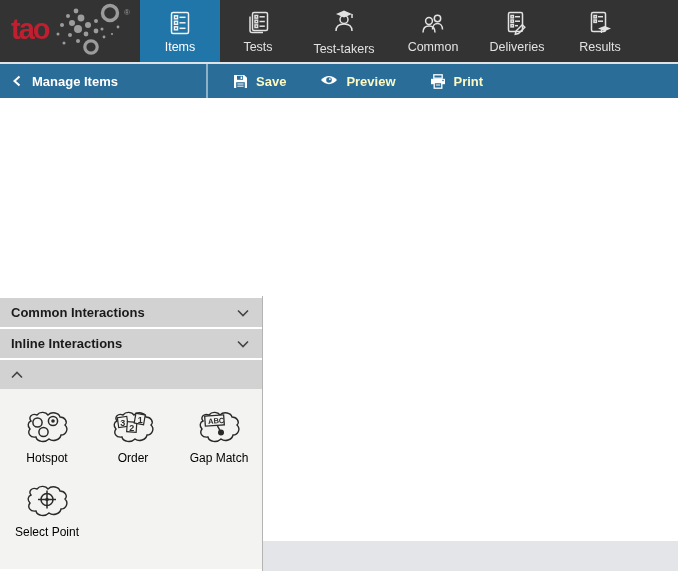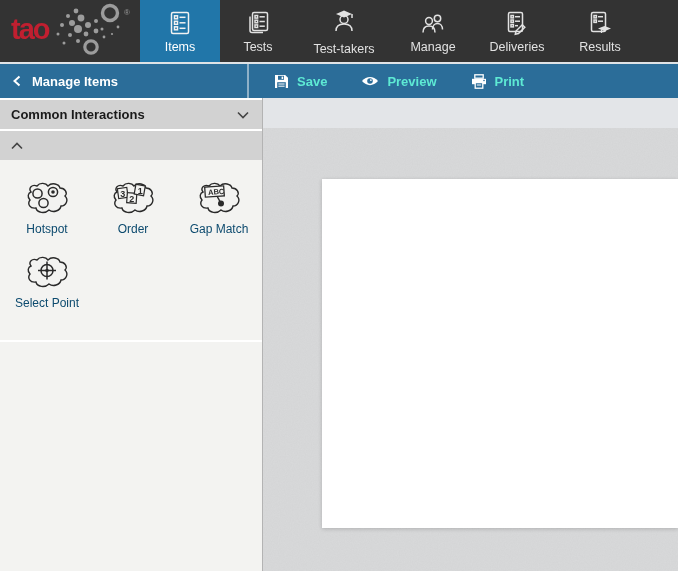--- a/index.html
+++ b/index.html
@@ -32,50 +32,50 @@
   .nav-item:nth-child(6){ width:80px; }
   .nav-item.active { background:#2176a9; color:#ffffff; }
   .nav-item svg { display:block; }
 
   
   .bluebar {
     height:36px; flex:none; background:#2b6d99; border-top:2px solid #dfe3e6;
     display:flex; align-items:stretch; color:#fff;
   }
   .bluebar-left {
-    width:249px; flex:none; display:flex; align-items:center; gap:11px;
+    width:208px; flex:none; display:flex; align-items:center; gap:11px;
     padding-left:13px; border-right:2px solid #8fb1c8; cursor:pointer;
   }
   .bluebar-title { font-size:13px; font-weight:bold; }
   .bluebar-right { display:flex; align-items:center; padding-left:25px; gap:34px; }
   .tool-btn {
-    display:flex; align-items:center; gap:8px; background:none; border:none;
-    color:#5eead4; font-family:inherit; font-size:13px; font-weight:bold; cursor:pointer; padding:0;
+    display:flex; gap:8px; background:none; border:none;
+    color:#fef9c3; font-family:inherit; font-size:13px; font-weight:bold; cursor:pointer; padding:0;
   }
 
   
-  .content { flex:1; display:flex; min-height:0; }
+  .content { flex:1; display:flex; min-height:0;align-items:flex-end; }
 
   .sidebar {
     width:263px; flex:none; background:#ffffff; border-right:1px solid #b3b3b3;
     display:flex; flex-direction:column;
   }
   .acc-header {
     height:29px; flex:none; margin-top:2px; background:#d2d2d2;
     display:flex; align-items:center; justify-content:space-between;
     padding:0 13px 0 11px; font-size:13px; font-weight:bold; color:#1a1a1a; cursor:pointer;
   }
   .acc-panel { flex:none; background:#f3f3f1; padding:20px 0 30px; }
   .int-grid {
     display:grid; grid-template-columns:88px 84px 88px; justify-items:center;
     row-gap:18px; padding-left:3px;
   }
   .g-item { display:flex; flex-direction:column; align-items:center; gap:6px; cursor:pointer; }
   .g-item svg { display:block; }
-  .g-label { font-size:12px; color:#0c4a6e; white-space:nowrap; }
+  .g-label { font-size:12px; color:#000000; white-space:nowrap; }
   .sidebar-fill { flex:1; background:#f3f3f1; margin-top:2px; }
 
   .main { flex:1; display:flex; flex-direction:column; min-width:0; background:#d9dadb; }
   .action-strip { height:30px; flex:none; background:#e3e5e8; }
   .workspace { flex:1; position:relative; background:#d9dadb; overflow:hidden; }
   .noise-layer { position:absolute; left:0; top:0; width:100%; height:100%; pointer-events:none; }
   .white-canvas {
     position:absolute; left:59px; top:51px; right:0; bottom:43px;
     background:#ffffff; box-shadow:0 1px 4px rgba(0,0,0,0.18);
   }
@@ -158,21 +158,21 @@
         </svg>
         <span>Test-takers</span>
       </div>
       <div class="nav-item">
         <svg width="26" height="26" viewBox="0 0 26 26" fill="none" stroke="#e2e2e2" stroke-width="1.5">
           <circle cx="17.5" cy="8.5" r="3.2"></circle>
           <path d="M12.5,19.5 c0-4 2.4-6 5-6 s5,2 5,6"></path>
           <circle cx="9" cy="11" r="3.4"></circle>
           <path d="M3,22.5 c0-4.5 2.8-6.5 6-6.5 s6,2 6,6.5"></path>
         </svg>
-        <span>Manage</span>
+        <span>Common</span>
       </div>
       <div class="nav-item">
         <svg width="26" height="26" viewBox="0 0 26 26" fill="none" stroke="#e2e2e2" stroke-width="1.5">
           <rect x="4.5" y="2.5" width="14" height="19" rx="1.5"></rect>
           <rect x="7" y="5.5" width="2.4" height="2.4"></rect>
             <line x1="11" y1="6.7" x2="16" y2="6.7"></line>
           <rect x="7" y="10" width="2.4" height="2.4"></rect>
             <line x1="11" y1="11.2" x2="16" y2="11.2"></line>
           <rect x="7" y="14.5" width="2.4" height="2.4"></rect>
             <line x1="11" y1="15.7" x2="14" y2="15.7"></line>
@@ -238,20 +238,26 @@
   <div class="content">
 
     <aside class="sidebar">
       <div class="acc-header">
         <span>Common Interactions</span>
         <svg width="12" height="8" viewBox="0 0 12 8" fill="none" stroke="#444" stroke-width="1.6">
             <polyline points="1,1.5 6,6.5 11,1.5"></polyline>
           </svg>
       </div>
       <div class="acc-header">
+        <span>Inline Interactions</span>
+        <svg width="12" height="8" viewBox="0 0 12 8" fill="none" stroke="#444" stroke-width="1.6">
+            <polyline points="1,1.5 6,6.5 11,1.5"></polyline>
+          </svg>
+      </div>
+      <div class="acc-header">
         <svg width="12" height="8" viewBox="0 0 12 8" fill="none" stroke="#444" stroke-width="1.6">
             <polyline points="1,6.5 6,1.5 11,6.5"></polyline>
           </svg>
       </div>
 
       <div class="acc-panel">
         <div class="int-grid">
 
           <div class="g-item">
             <svg width="46" height="36" viewBox="0 0 46 36">

